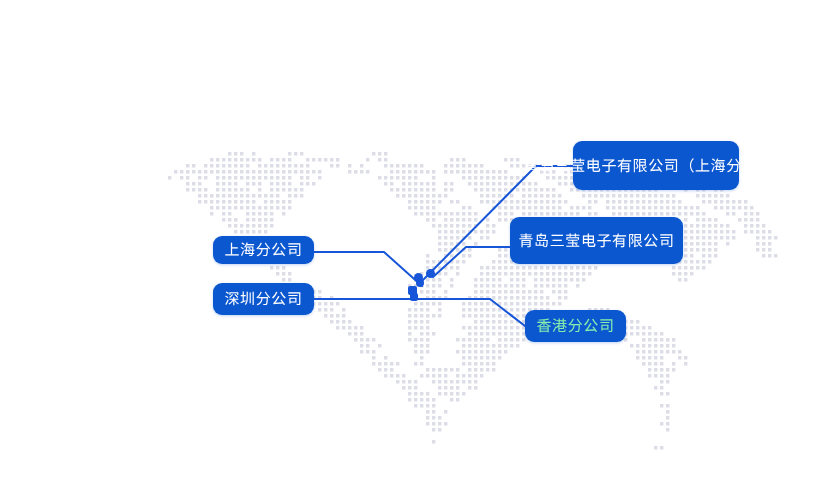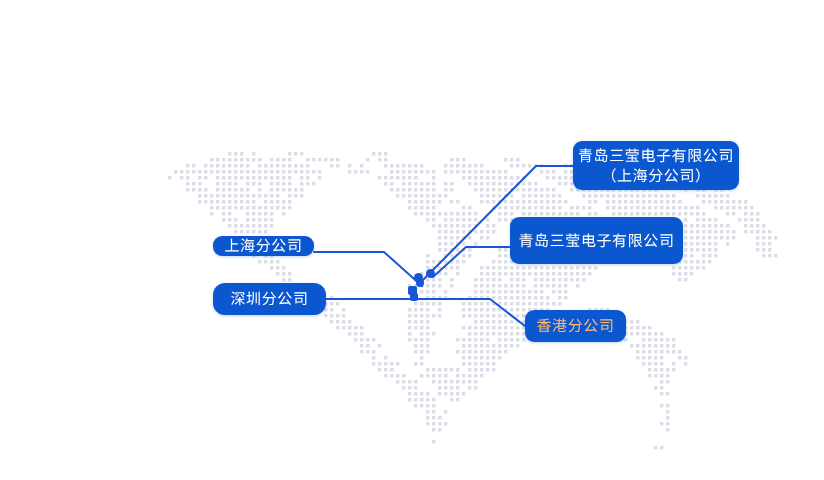--- a/index.html
+++ b/index.html
@@ -51,21 +51,21 @@
     border-radius: 2px;
   }
   
   .callout {
     position: absolute;
     background: #0b57d0;
     color: #ffffff;
     border-radius: 9px;
     box-sizing: border-box;
     display: flex;
-    flex-direction: column;
+    flex-direction: row;
     align-items: center;
     justify-content: center;
     line-height: 1.32;
     letter-spacing: 0.6px;
     white-space: nowrap;
     box-shadow: 0 1px 3px rgba(11, 87, 208, 0.25);
   }
   .callout .ln {
     display: block;
   }
@@ -104,24 +104,24 @@
     </div>
 
   <div id="labels-layer">
       <div class="callout two-line" style="left: 573px; top: 141px; width: 166px; height: 49px; background: rgb(11, 87, 208); color: rgb(255, 255, 255);">
         <span class="ln">青岛三莹电子有限公司</span>
         <span class="ln">（上海分公司）</span>
       </div>
       <div class="callout two-line" style="left: 510px; top: 217px; width: 173px; height: 47px; background: rgb(11, 87, 208); color: rgb(255, 255, 255);">
         <span class="ln">青岛三莹电子有限公司</span>
       </div>
-      <div class="callout one-line" style="left: 213px; top: 236px; width: 101px; height: 20px; background: rgb(11, 87, 208); color: rgb(255, 255, 255);">
+      <div class="callout one-line" style="left: 213px; top: 236px; width: 101px; height: 28px; background: rgb(11, 87, 208); color: rgb(255, 255, 255);">
         <span class="ln">上海分公司</span>
       </div>
-      <div class="callout one-line" style="left: 213px; top: 283px; width: 113px; height: 32px; background: rgb(11, 87, 208); color: rgb(255, 255, 255); border-radius: 12px;">
+      <div class="callout one-line" style="left: 213px; top: 283px; width: 101px; height: 32px; background: rgb(11, 87, 208); color: rgb(255, 255, 255);">
         <span class="ln">深圳分公司</span>
       </div>
-      <div class="callout one-line" style="left: 525px; top: 310px; width: 101px; height: 32px; background: rgb(11, 87, 208); color: #fdba74;">
+      <div class="callout one-line" style="left: 525px; top: 310px; width: 101px; height: 32px; background: rgb(11, 87, 208); color: #86efac;">
         <span class="ln">香港分公司</span>
       </div>
     </div>
 
 </div>
 
 </body></html>

